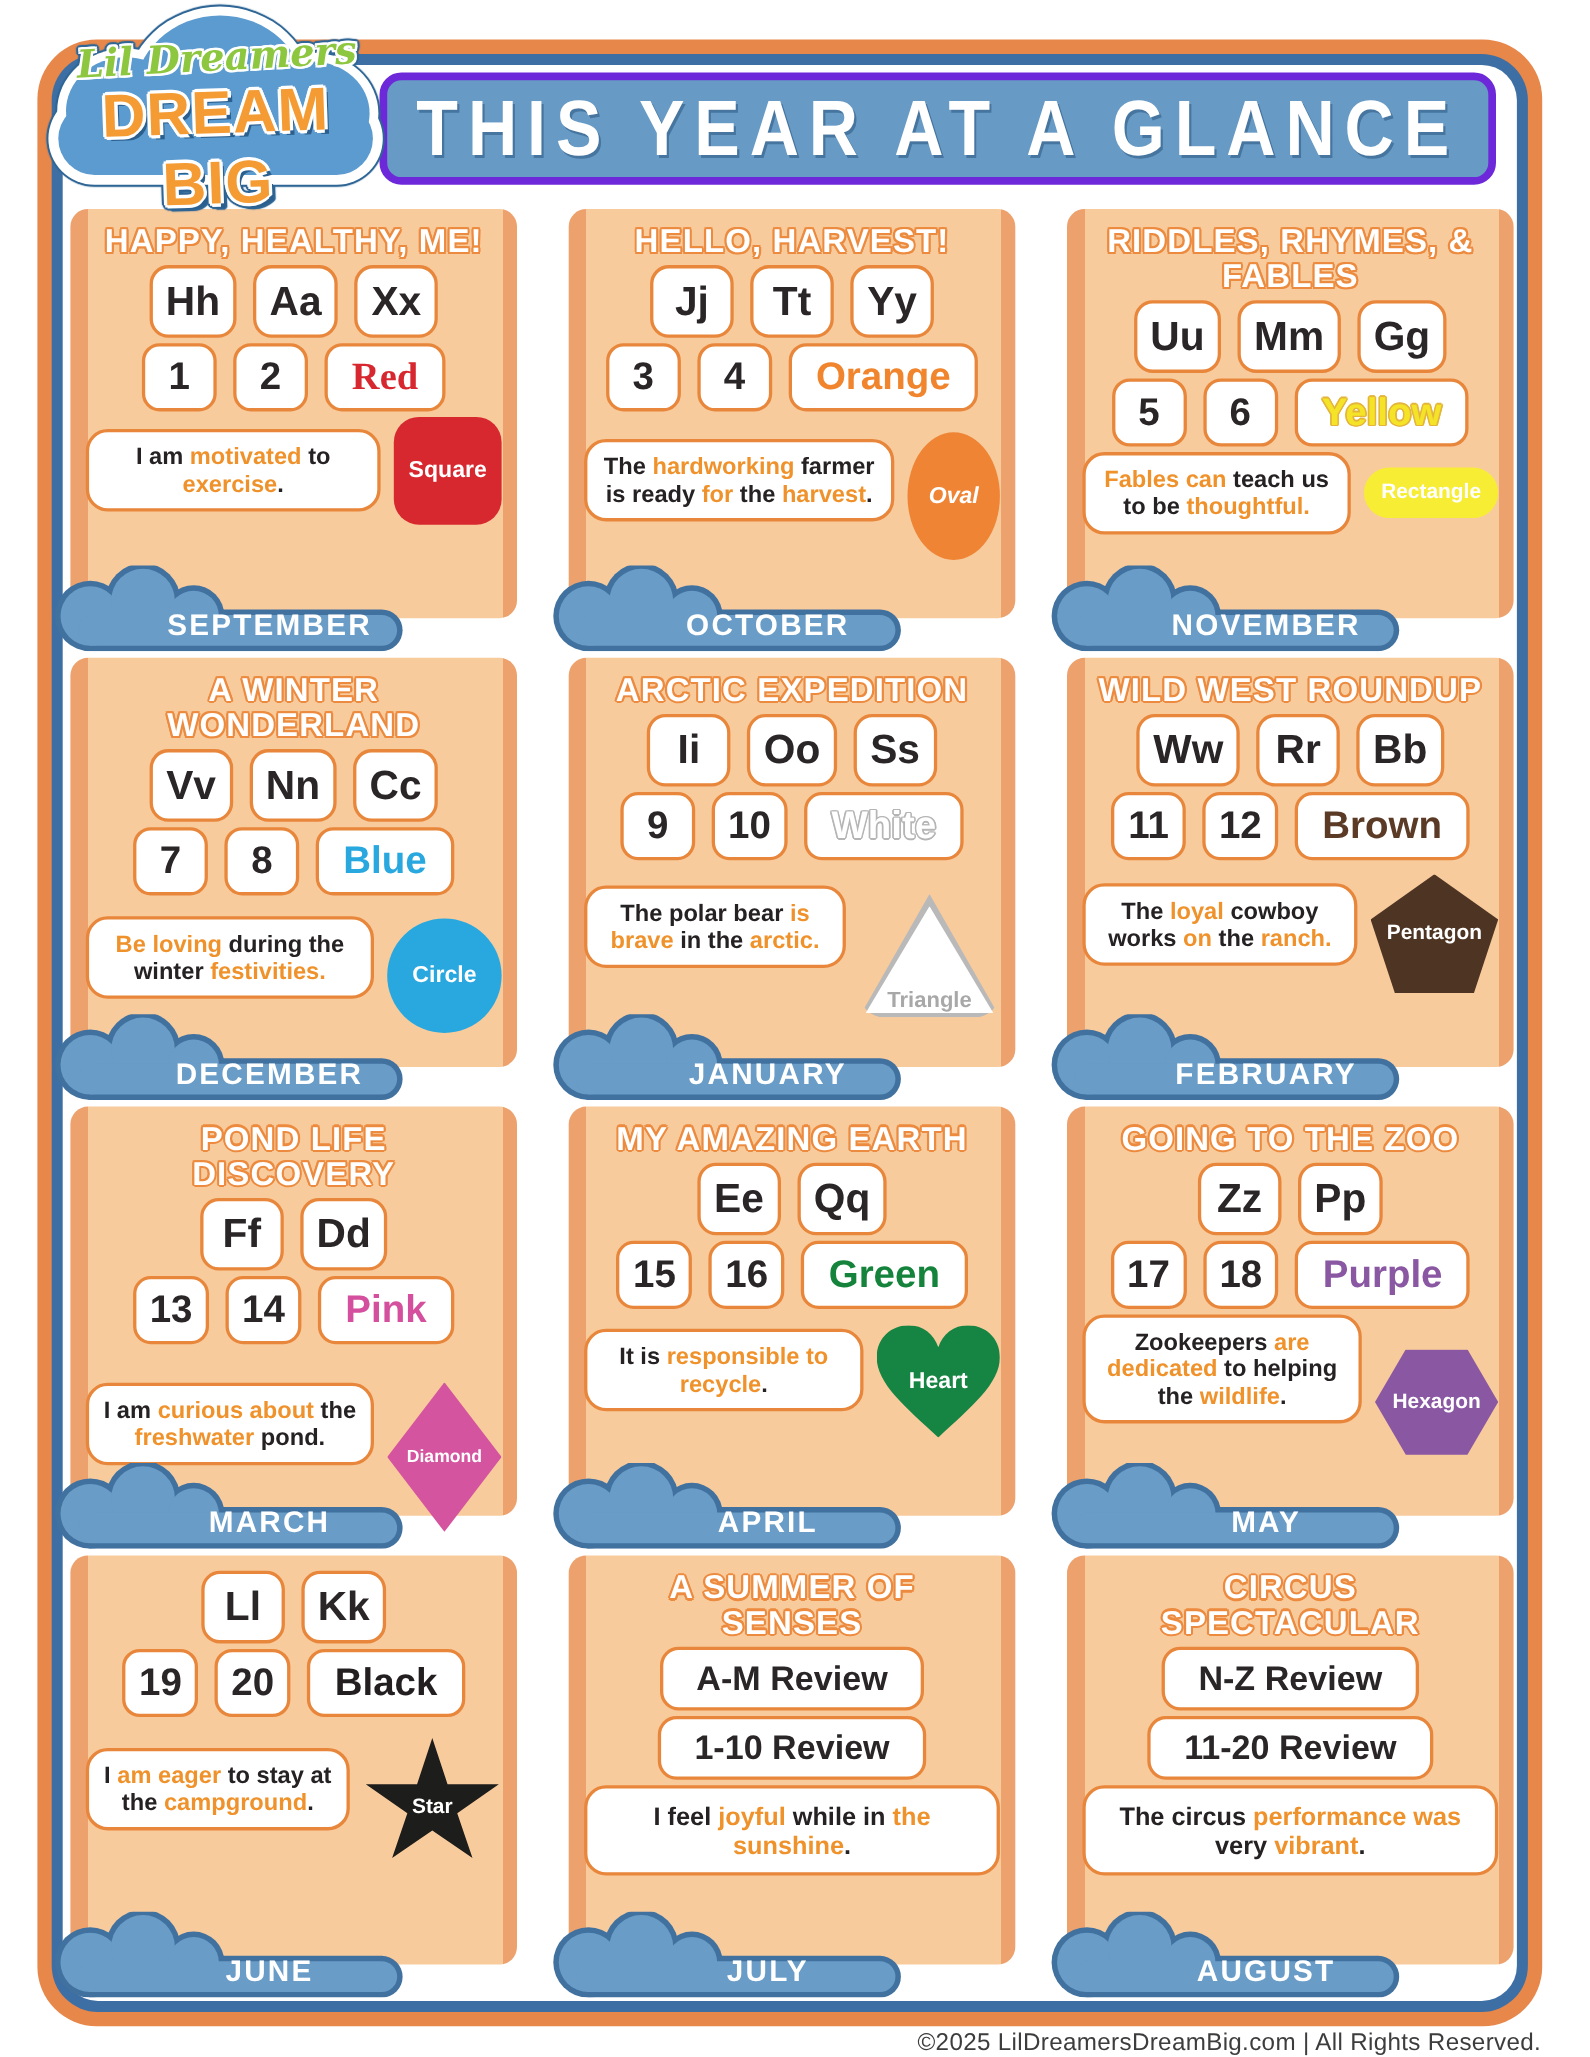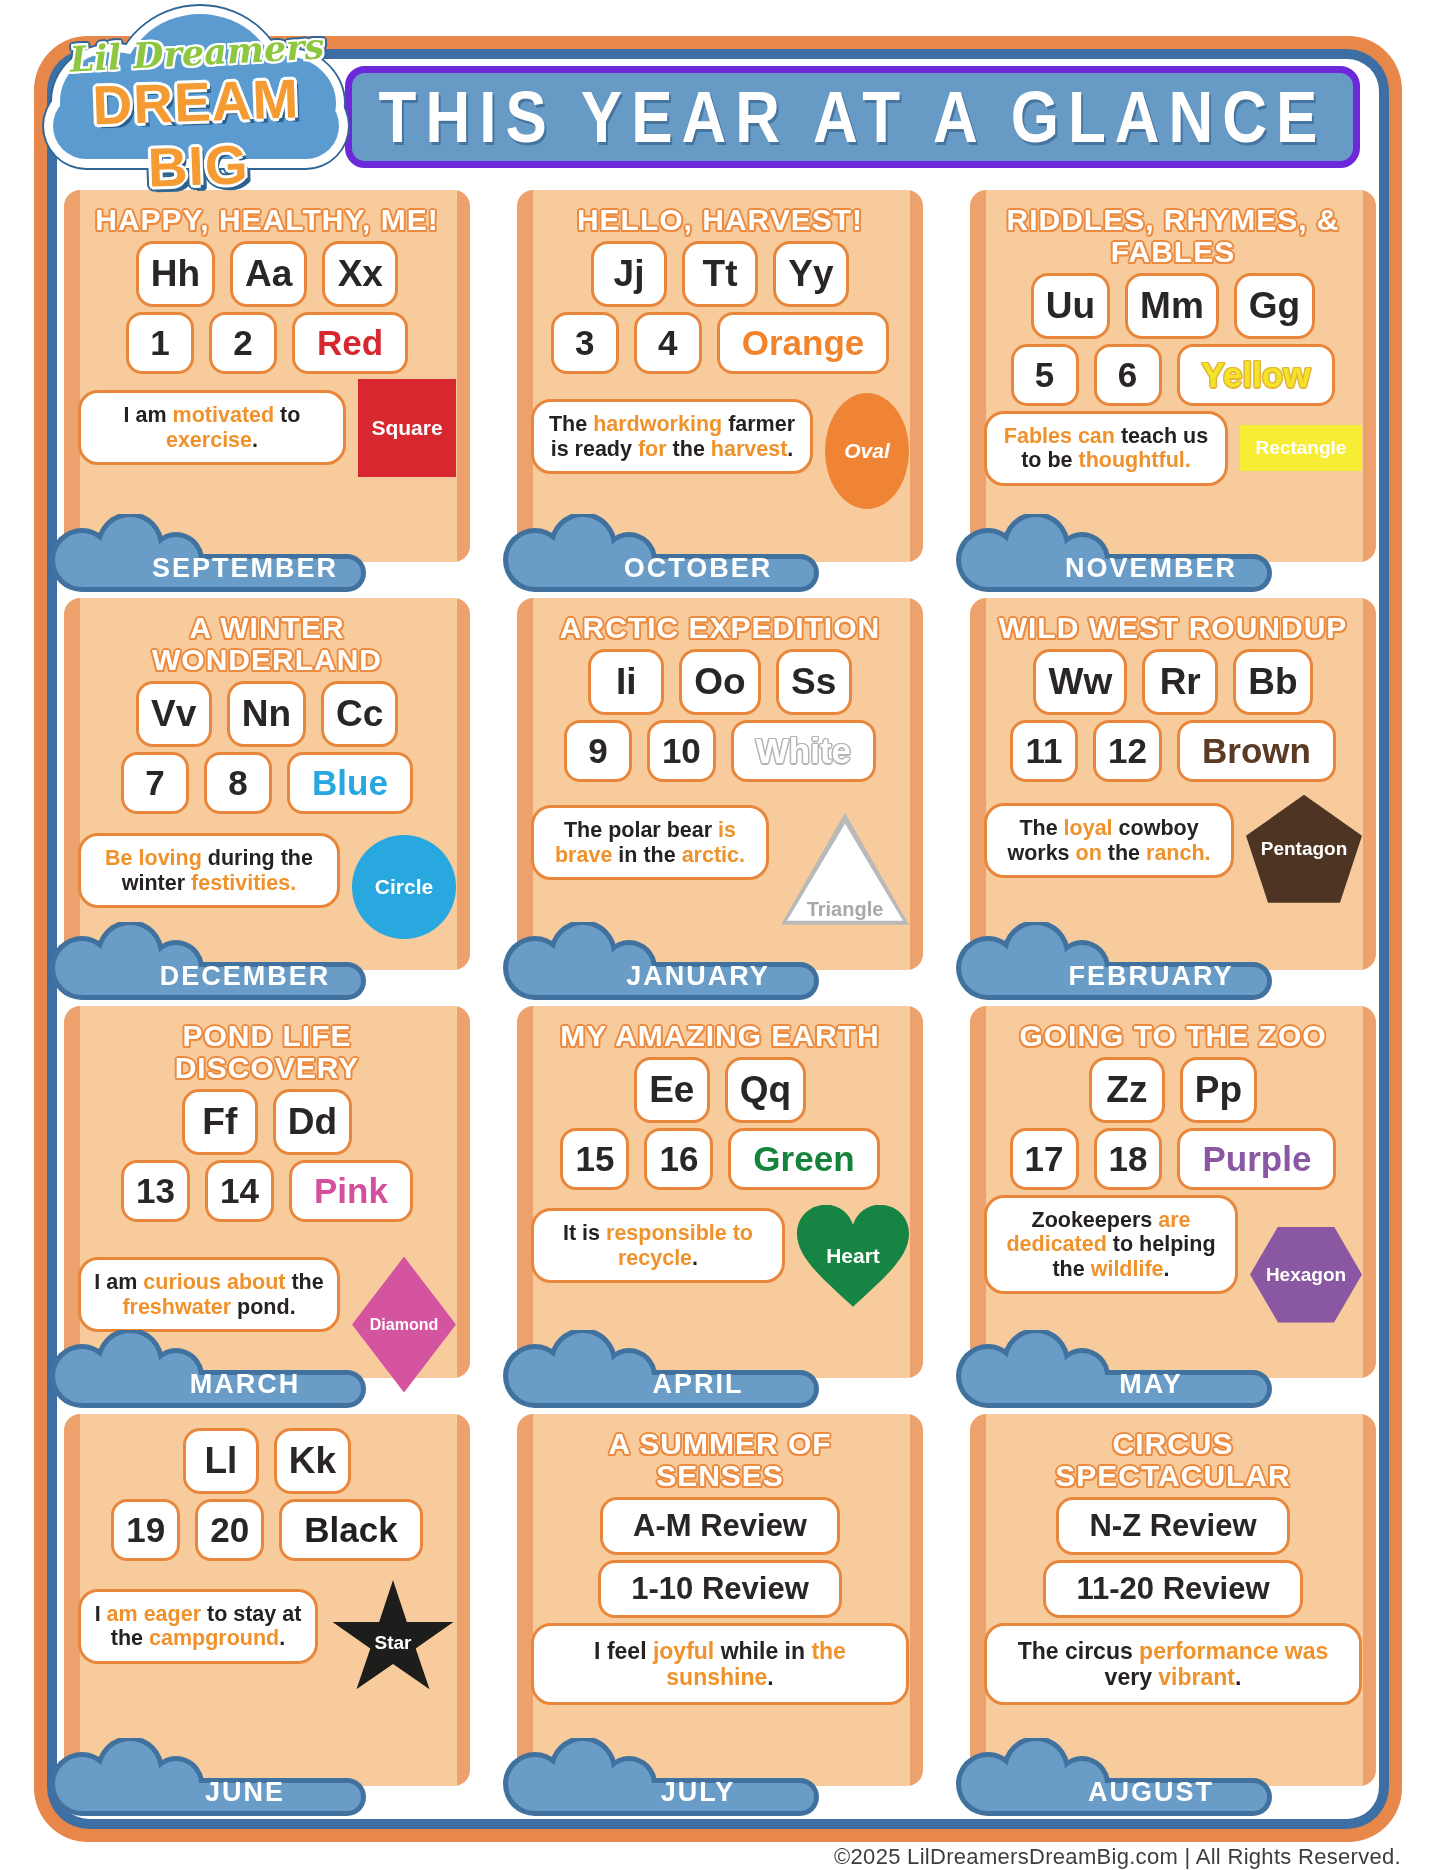--- a/index.html
+++ b/index.html
@@ -51,21 +51,21 @@
   .num-pill{min-width:68px;height:62px;font-size:35px;border-radius:16px;padding:0 12px}
   .color-pill{height:62px;font-size:35px;border-radius:16px;padding:0 22px}
   .review-pill{height:58px;font-size:31px;border-radius:17px;padding:0 30px}
   .bottom{display:flex;align-items:center;justify-content:center;gap:12px;width:100%;padding:0 14px;box-sizing:border-box;}
   .sentence{background:#fff;border:3.5px solid #e8873b;border-radius:20px;padding:10px 12px;
     font-size:21.5px;font-weight:bold;text-align:center;line-height:1.14;max-width:252px;}
   .bottom.no-shape .sentence{max-width:344px;font-size:23px;padding:12px 18px;}
   .seg-k{color:#262223}
   .seg-o{color:#f0922b}
   
-  .shape{position:relative;display:flex;align-items:center;justify-content:center;flex:none;}
+  .shape{position:relative;display:flex;align-items:center;justify-content:center;flex:none;border-radius:23px;}
   .shape-label{font-weight:bold;font-size:21px;color:#fff;z-index:2;}
   .s-square{width:98px;height:98px}
   .s-oval{width:84px;height:116px;border-radius:50%;transform:translateY(14px)}
   .s-rectangle{width:122px;height:46px}
   .s-rectangle .shape-label{font-size:19px}
   .s-circle{width:104px;height:104px;border-radius:50%;transform:translateY(16px)}
   .s-triangle{width:128px;height:112px;background:#b9b9b9;clip-path:polygon(50% 0,100% 100%,0 100%);
     transform:translateY(26px);align-items:flex-end;}
   .tri-inner{position:absolute;left:6px;right:6px;top:11px;bottom:4px;background:#fff;clip-path:polygon(50% 0,100% 100%,0 100%);}
   .s-triangle .shape-label{margin-bottom:4px;font-size:20px}
@@ -118,21 +118,21 @@
     <div class="card">
     <div class="card-title">HAPPY, HEALTHY, ME!</div>
     <div class="pill-row">
         <span class="pill letter-pill">Hh</span>
         <span class="pill letter-pill">Aa</span>
         <span class="pill letter-pill">Xx</span>
       </div>
     <div class="pill-row">
         <span class="pill num-pill">1</span>
         <span class="pill num-pill">2</span>
-        <span class="pill color-pill" style="color: rgb(215, 40, 47);">Red</span>
+        <span class="pill color-pill" style="color: rgb(215, 40, 47); font-family: Liberation Serif, serif;">Red</span>
       </div>
     <div class="bottom">
       <div class="sentence"><span class="seg-k">I am </span><span class="seg-o">motivated</span><span class="seg-k"> to </span><span class="seg-o">exercise</span><span class="seg-k">.</span></div>
       <div class="shape-slot">
           <div class="shape s-square" style="background: rgb(215, 40, 47);">
             <span class="shape-label" style="color: rgb(255, 255, 255);">Square</span>
           </div>
         </div>
     </div>
     <div class="cloud-wrap">

